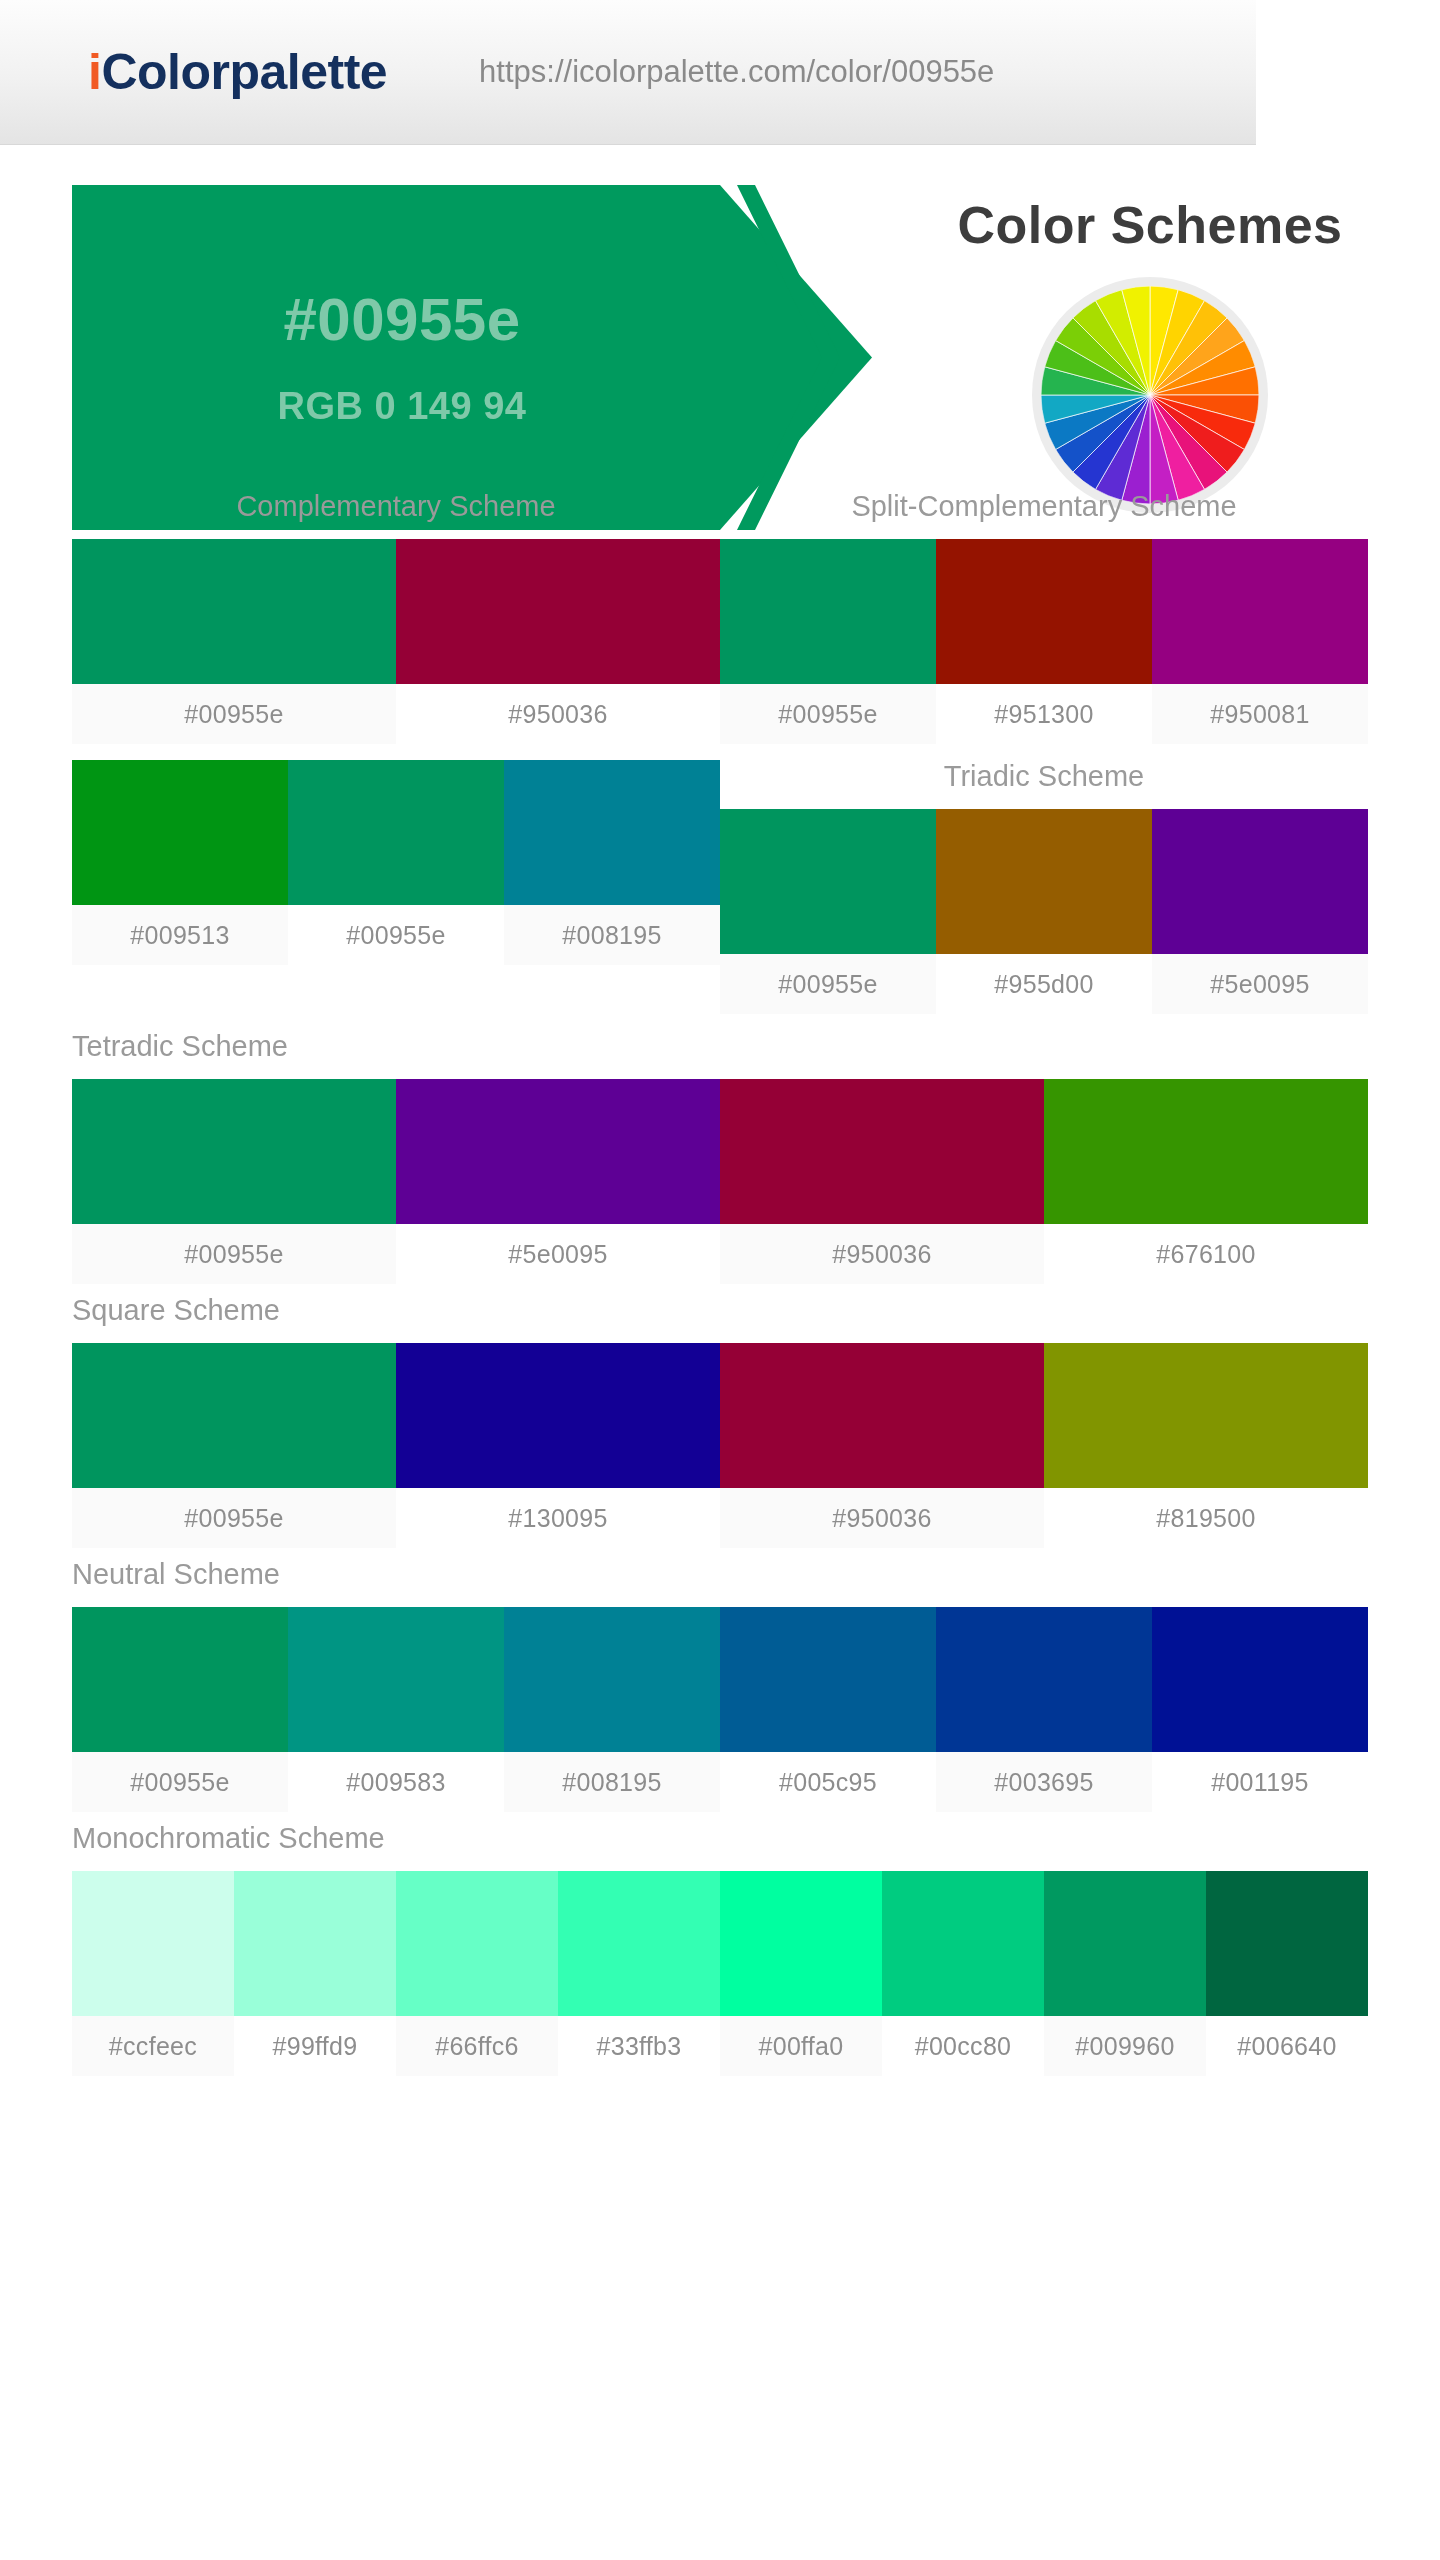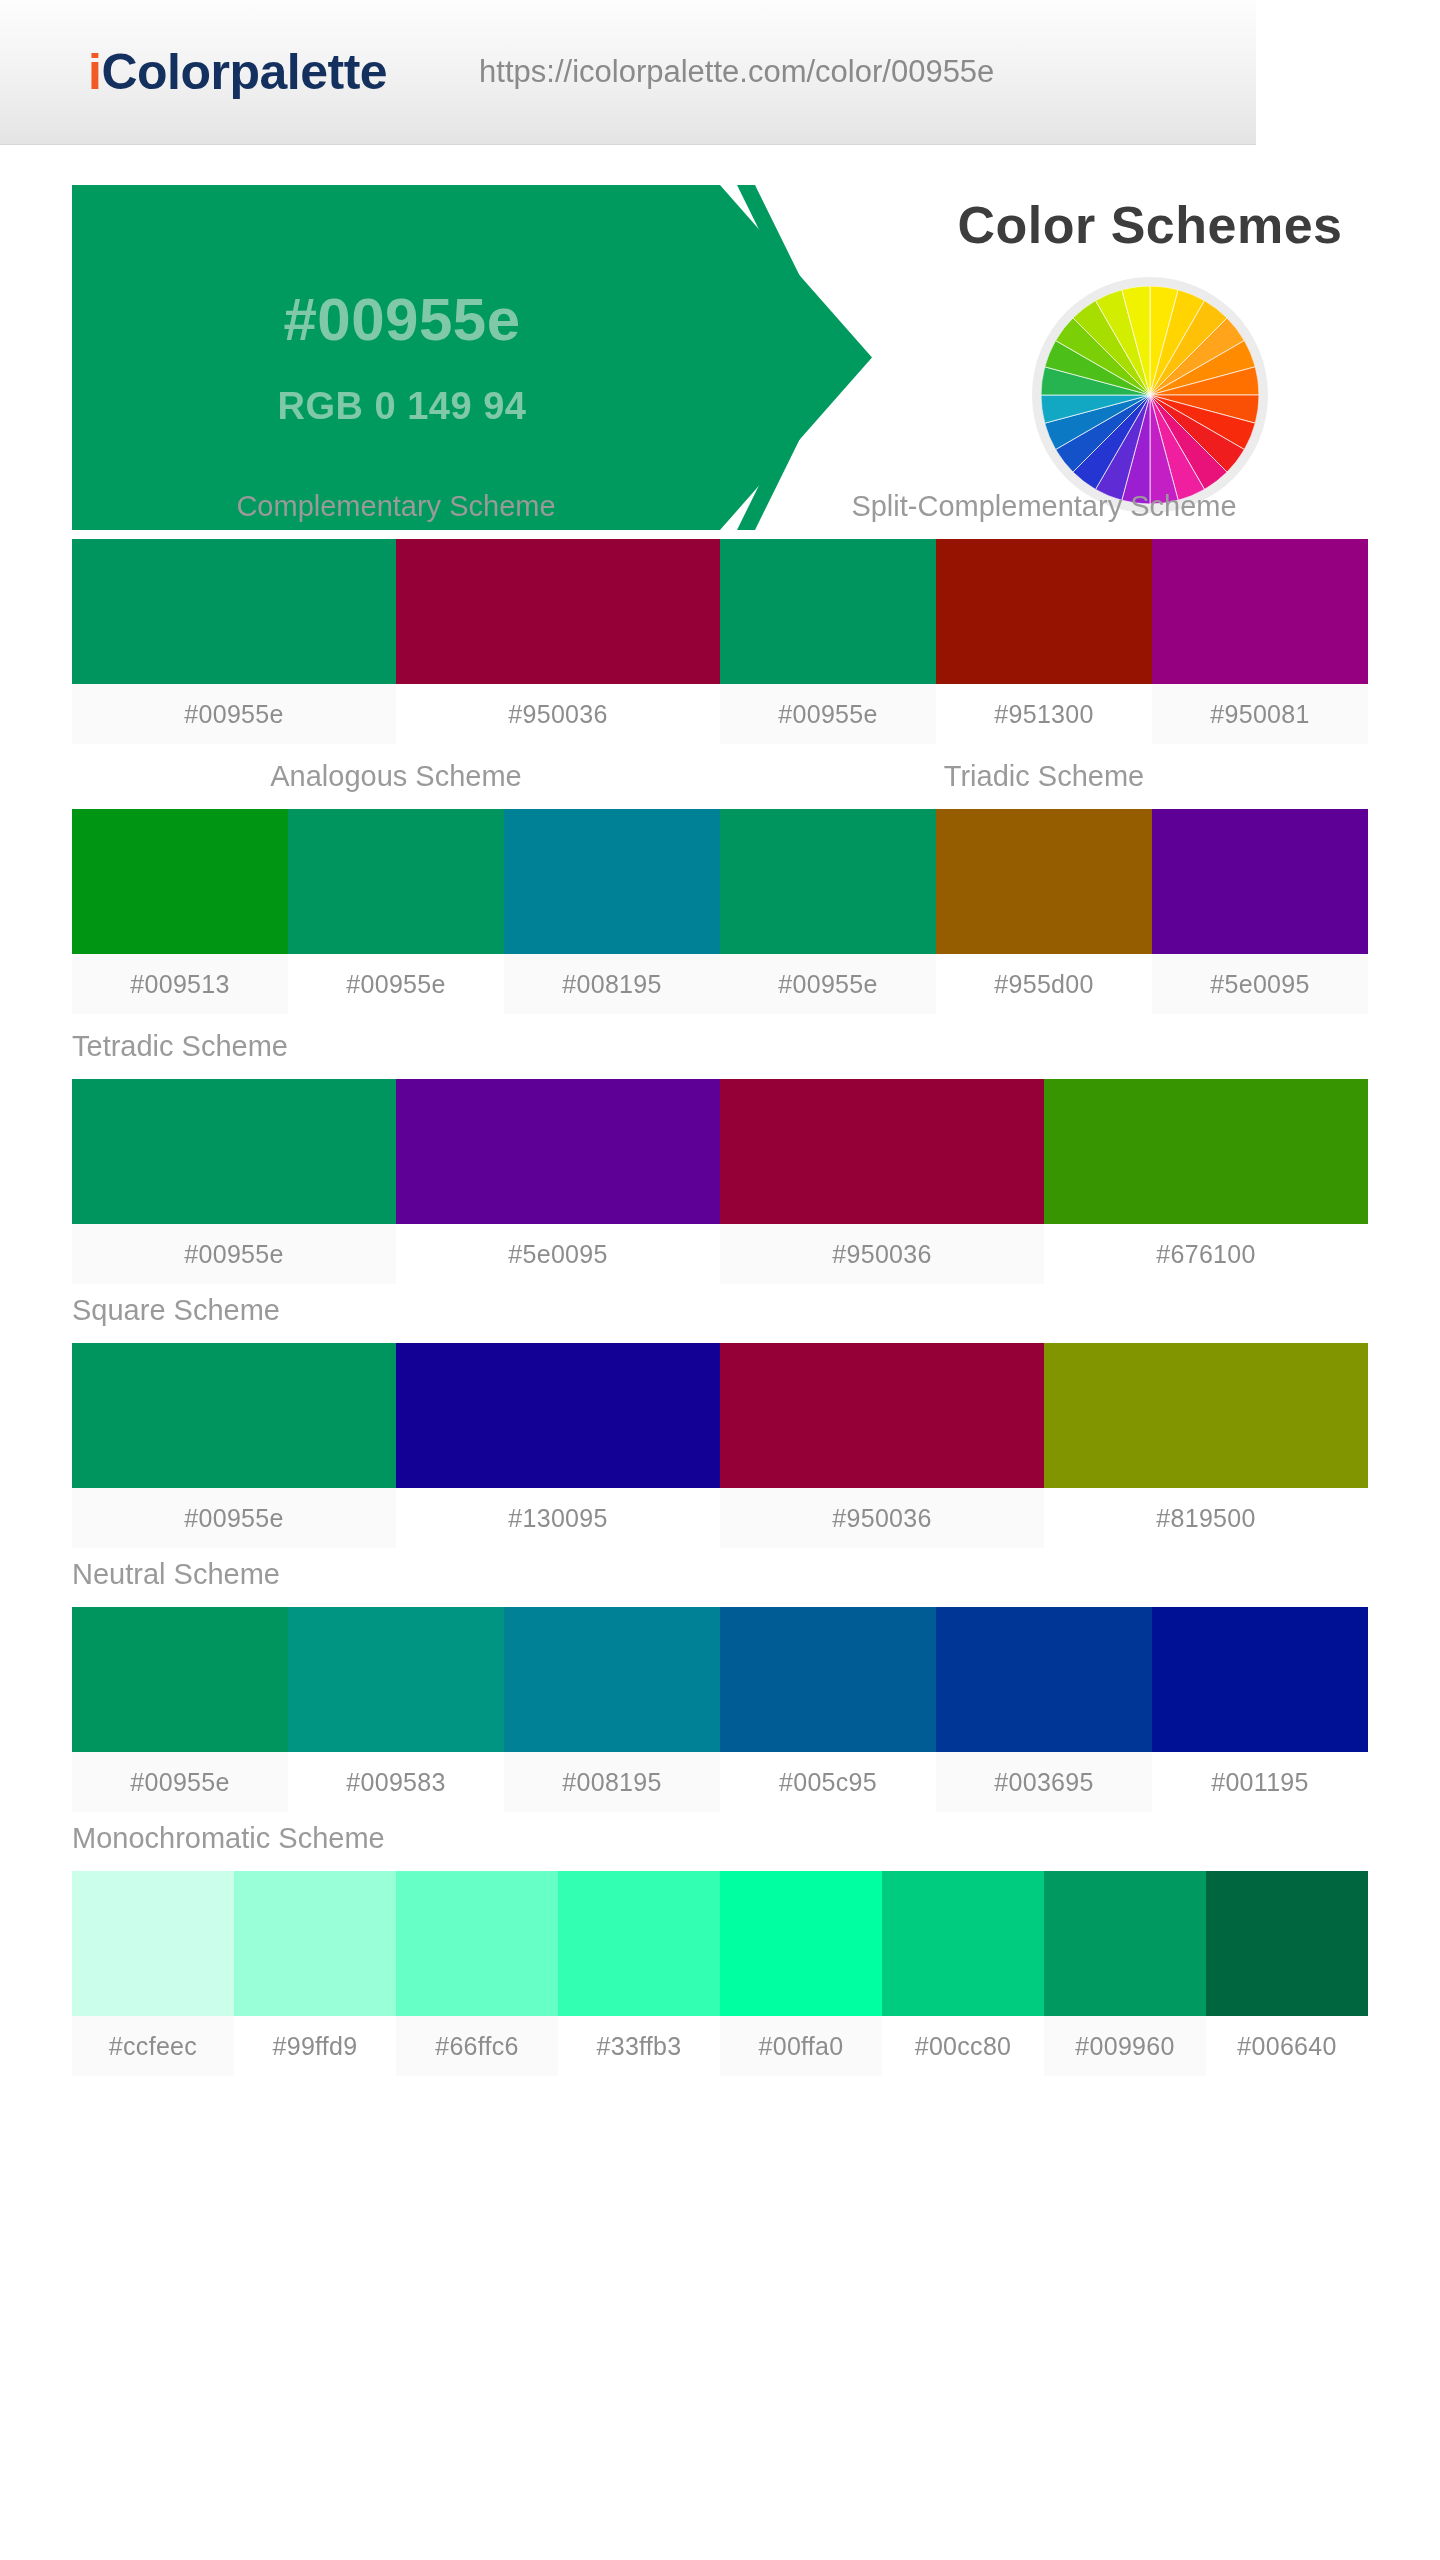--- a/index.html
+++ b/index.html
@@ -258,21 +258,20 @@
           </div>
           <div class="code-strip">
             <div class="code alt">#00955e</div>
             <div class="code">#951300</div>
             <div class="code alt">#950081</div>
           </div>
         </div>
       </div>
       <div class="scheme-row">
         <div class="scheme scheme-half">
-          <div class="scheme-label">Analogous Scheme</div>
           <div class="swatch-strip">
             <div class="swatch" style="background: rgb(0, 149, 19);"></div>
             <div class="swatch" style="background: rgb(0, 149, 94);"></div>
             <div class="swatch" style="background: rgb(0, 129, 149);"></div>
           </div>
           <div class="code-strip">
             <div class="code alt">#009513</div>
             <div class="code">#00955e</div>
             <div class="code alt">#008195</div>
           </div>

